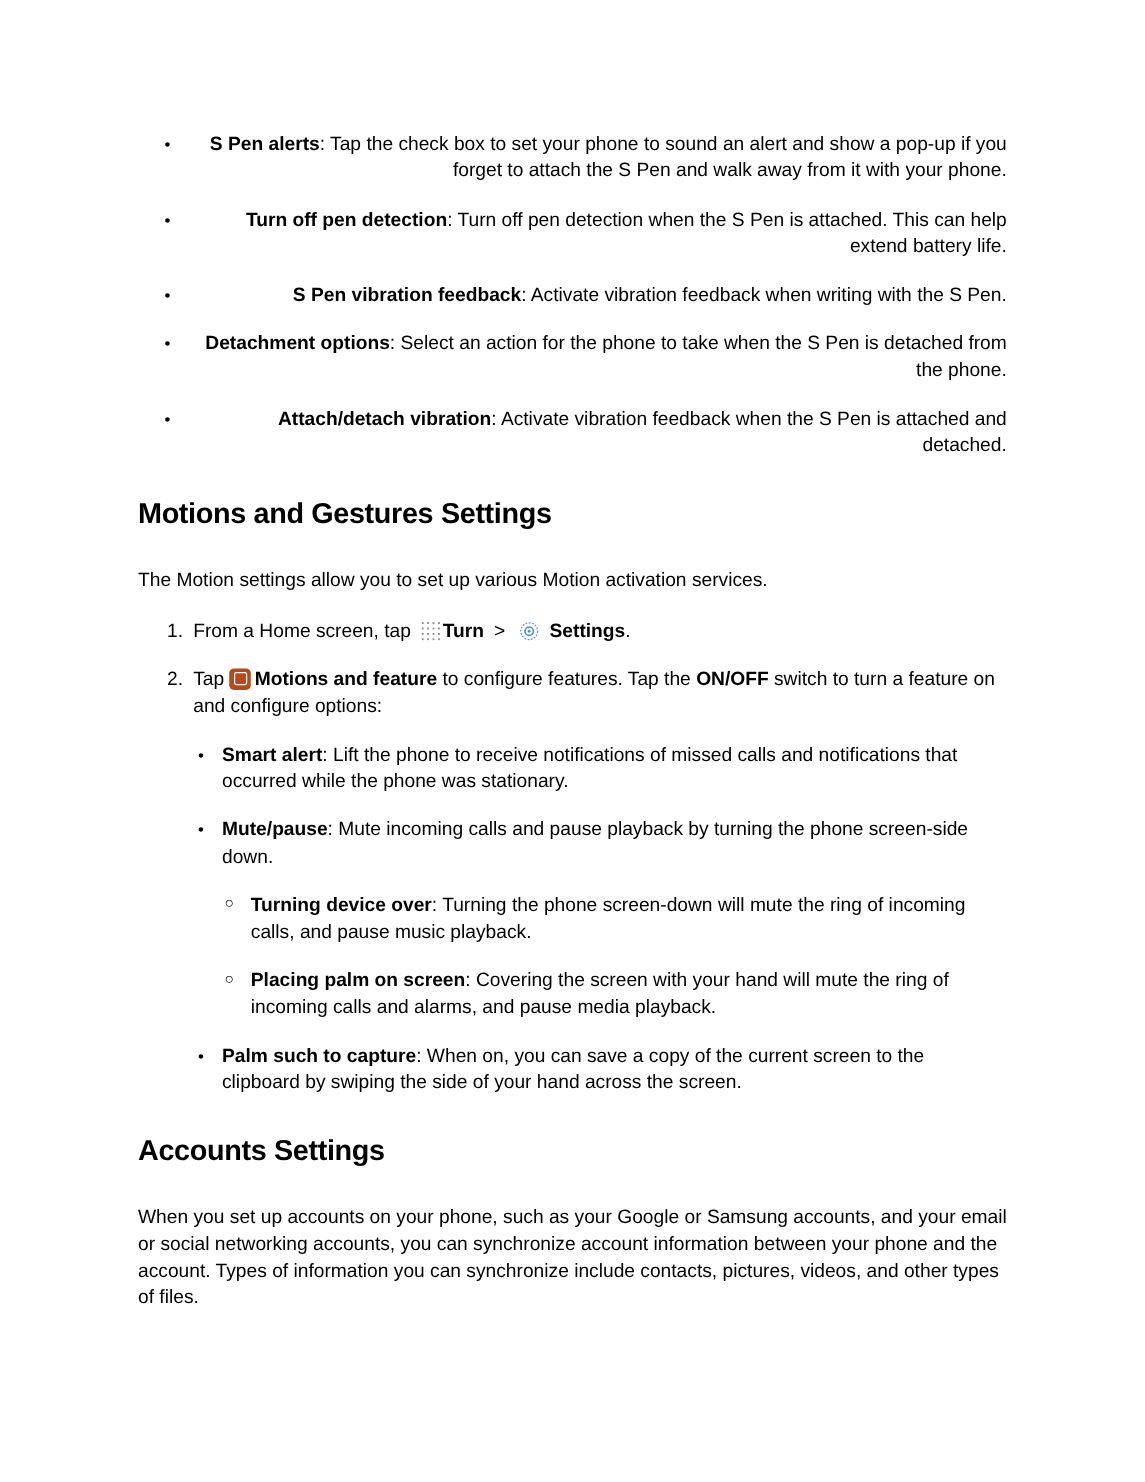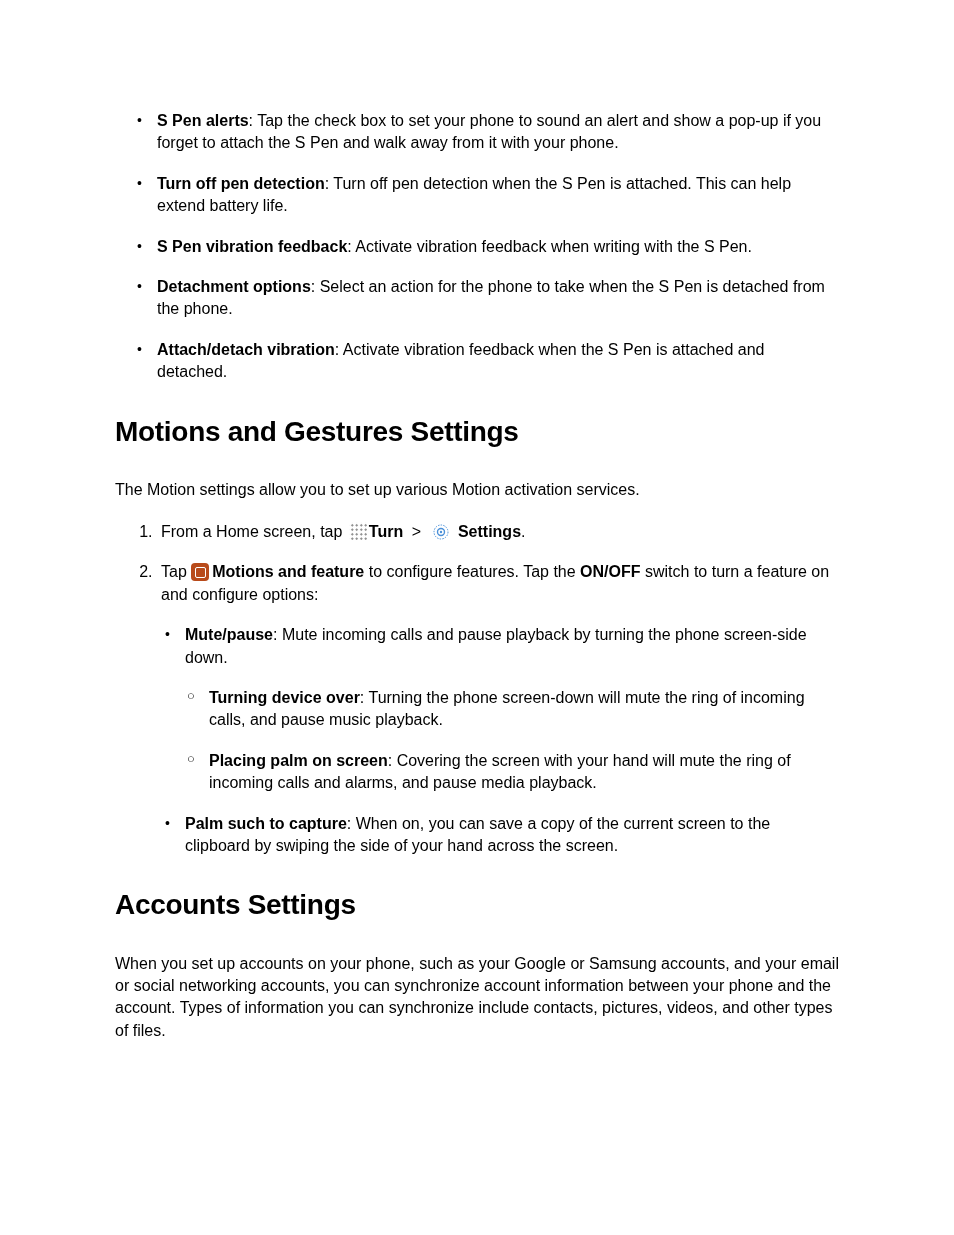--- a/index.html
+++ b/index.html
@@ -4,41 +4,41 @@
 <style>
   * { box-sizing: border-box; margin: 0; padding: 0; }
   html, body { width: 954px; background: #fff; }
   body {
     font-family: Arial, Helvetica, sans-serif;
     color: #000;
     font-size: 16px;
     line-height: 1.4;
     padding: 110px 115px 60px 115px;
   }
-  ul.main-bullets { list-style: none; padding-left: 42px; }
+  ul.main-bullets { list-style: none; padding-left: 42px; text-align: right; }
   ul.main-bullets > li { position: relative; margin-bottom: 18px; }
   ul.main-bullets > li::before {
     content: "•"; position: absolute; left: -20px; top: 1px; font-size: 14px;
   }
   ol.main-steps { list-style: decimal; padding-left: 42px; }
   ol.main-steps > li { margin-bottom: 18px; padding-left: 4px; }
   ul.sub-bullets { list-style: none; padding-left: 24px; margin-top: 18px; }
   ul.sub-bullets > li { position: relative; margin-bottom: 18px; }
   ul.sub-bullets > li::before {
     content: "•"; position: absolute; left: -20px; top: 1px; font-size: 14px;
   }
   ul.sub-circles { list-style: none; padding-left: 24px; margin-top: 18px; }
   ul.sub-circles > li { position: relative; margin-bottom: 18px; }
   ul.sub-circles > li::before {
     content: "○"; position: absolute; left: -22px; top: 0; font-size: 13px;
   }
   h2.section {
     font-family: Arial Black, Arial, sans-serif;
     font-weight: 900;
-    font-size: 28px;
+    font-size: 24px;
     margin-top: 28px;
     margin-bottom: 14px;
     letter-spacing: -0.3px;
   }
   p.intro { margin-bottom: 20px; margin-top: 28px; }
   .bold { font-weight: bold; }
   .icon-apps {
     display: inline-block; vertical-align: -3px; width: 18px; height: 18px;
     margin: 0 2px 0 2px;
   }
@@ -87,20 +87,21 @@
           <circle cx="9" cy="9" r="3.5" fill="none" stroke="#4a90d9" stroke-width="1.4"></circle>
           <circle cx="9" cy="9" r="1.2" fill="#4a90d9"></circle>
         </svg></span>
     <span class="bold">Settings</span><span>.</span>
   </li>
   <li>
     <span>Tap</span>
     <span class="icon-motions"></span><span class="bold">Motions and feature</span><span> to configure features. Tap the </span><span class="bold">ON/OFF</span><span> switch to turn a feature on and configure options:</span>
 
     <ul class="sub-bullets">
+      <li><span class="bold">Smart alert</span><span>: Lift the phone to receive notifications of missed calls and notifications that occurred while the phone was stationary.</span></li>
       <li><span class="bold">Mute/pause</span><span>: Mute incoming calls and pause playback by turning the phone screen-side down.</span>
         <ul class="sub-circles">
           <li><span class="bold">Turning device over</span><span>: Turning the phone screen-down will mute the ring of incoming calls, and pause music playback.</span></li>
           <li><span class="bold">Placing palm on screen</span><span>: Covering the screen with your hand will mute the ring of incoming calls and alarms, and pause media playback.</span></li>
         </ul>
       </li>
       <li><span class="bold">Palm such to capture</span><span>: When on, you can save a copy of the current screen to the clipboard by swiping the side of your hand across the screen.</span></li>
     </ul>
   </li>
 </ol>

